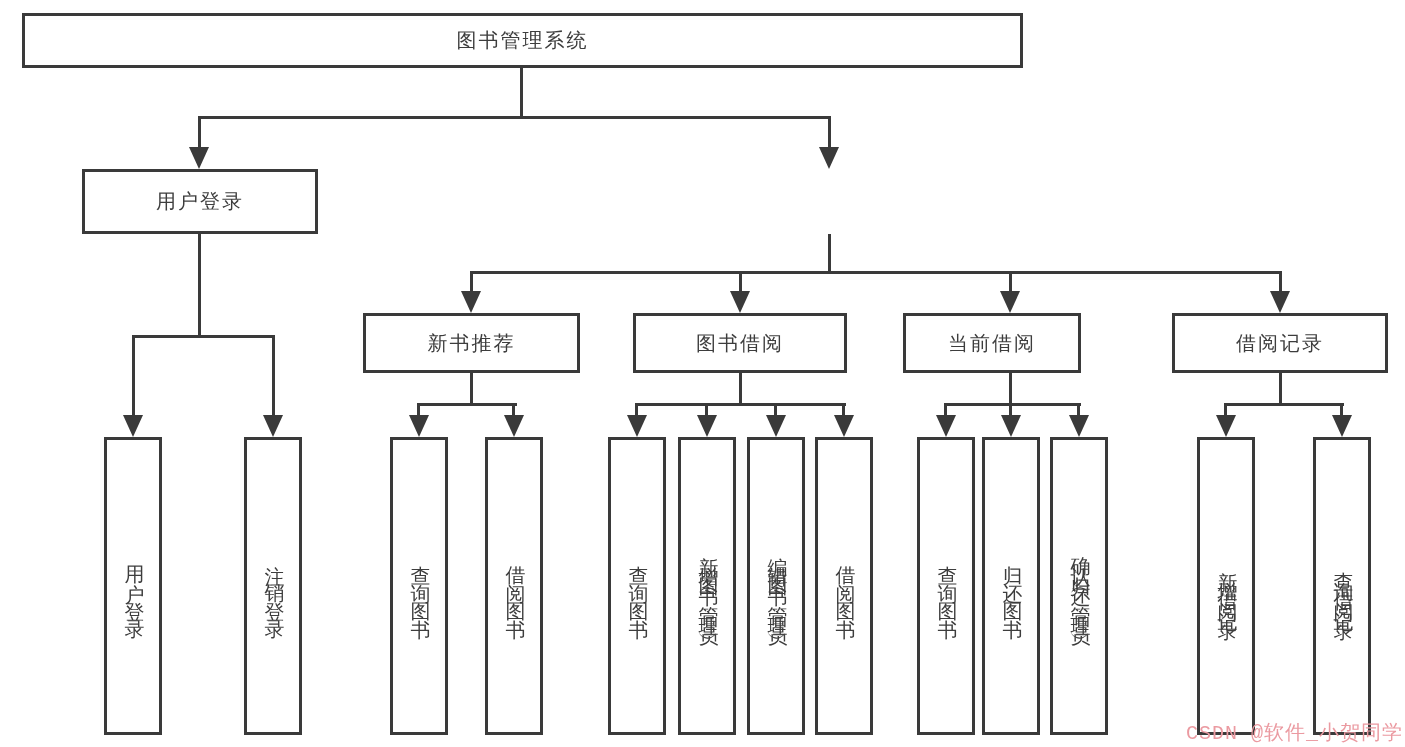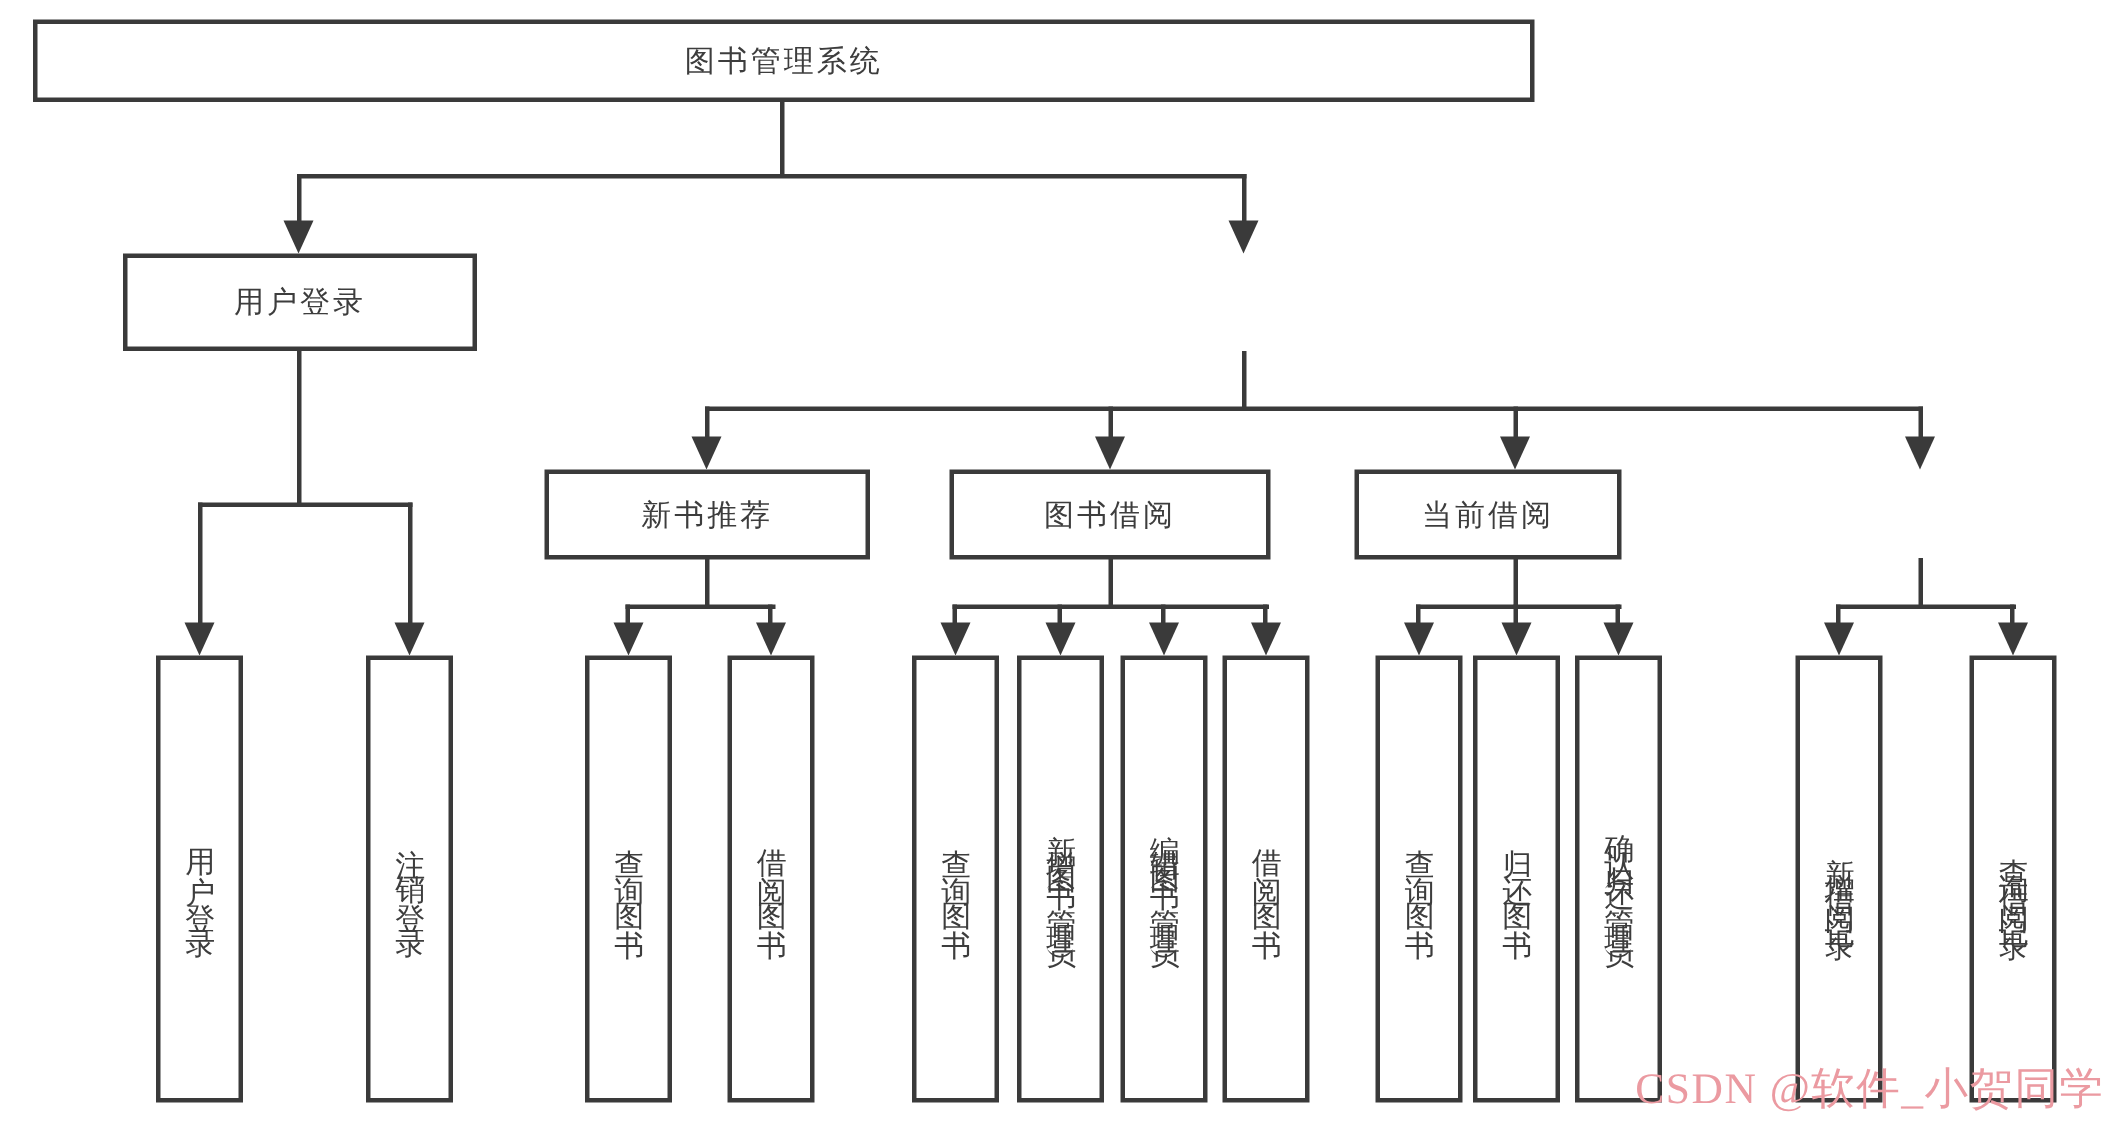--- a/index.html
+++ b/index.html
@@ -7,21 +7,21 @@
     --text:#3d3d3d;
     --bg:#ffffff;
     --wm:#eb9aa1;
   }
   html,body{margin:0;padding:0;background:var(--bg);}
   .stage{
     position:relative;
     width:1405px;height:747px;
     background:var(--bg);
     overflow:hidden;
-    font-family:Liberation Serif, serif;
+    font-family:Liberation Mono, monospace;
   }
   .box{
     position:absolute;
     box-sizing:border-box;
     background:#fff;
     border:3px solid var(--line);
     display:flex;
     align-items:center;
     justify-content:center;
     color:var(--text);
@@ -38,21 +38,21 @@
   .ln{position:absolute;background:var(--line);}
   .tri{
     position:absolute;width:0;height:0;
     border-left:10px solid transparent;
     border-right:10px solid transparent;
     border-top:22px solid var(--line);
   }
   .watermark{
     position:absolute;
     right:2px;bottom:1px;
-    font-size:29px;
+    font-size:20px;
     color:var(--wm);
     letter-spacing:1px;
     white-space:nowrap;
   }
 </style>
 </head>
 <body>
 
 <div class="stage">
 
@@ -84,20 +84,21 @@
   <div class="ln" style="left:739px;top:271px;width:3px;height:24px"></div>
   <div class="tri" style="left:730px;top:291px"></div>
   <div class="ln" style="left:1009px;top:271px;width:3px;height:24px"></div>
   <div class="tri" style="left:1000px;top:291px"></div>
   <div class="ln" style="left:1279px;top:271px;width:3px;height:24px"></div>
   <div class="tri" style="left:1270px;top:291px"></div>
 
   <div class="box hbox" style="left:363px;top:313px;width:217px;height:60px">新书推荐</div>
   <div class="box hbox" style="left:633px;top:313px;width:214px;height:60px">图书借阅</div>
   <div class="box hbox" style="left:903px;top:313px;width:178px;height:60px">当前借阅</div>
+  <div class="box hbox" style="left:1172px;top:313px;width:216px;height:60px">借阅记录</div>
 
   <div class="ln" style="left:470px;top:372px;width:3px;height:34px"></div>
   <div class="ln" style="left:739px;top:372px;width:3px;height:34px"></div>
   <div class="ln" style="left:1009px;top:372px;width:3px;height:34px"></div>
   <div class="ln" style="left:1279px;top:372px;width:3px;height:34px"></div>
 
   <div class="ln" style="left:417px;top:403px;width:100px;height:3px"></div>
   <div class="ln" style="left:635px;top:403px;width:211px;height:3px"></div>
   <div class="ln" style="left:944px;top:403px;width:137px;height:3px"></div>
   <div class="ln" style="left:1224px;top:403px;width:120px;height:3px"></div>

